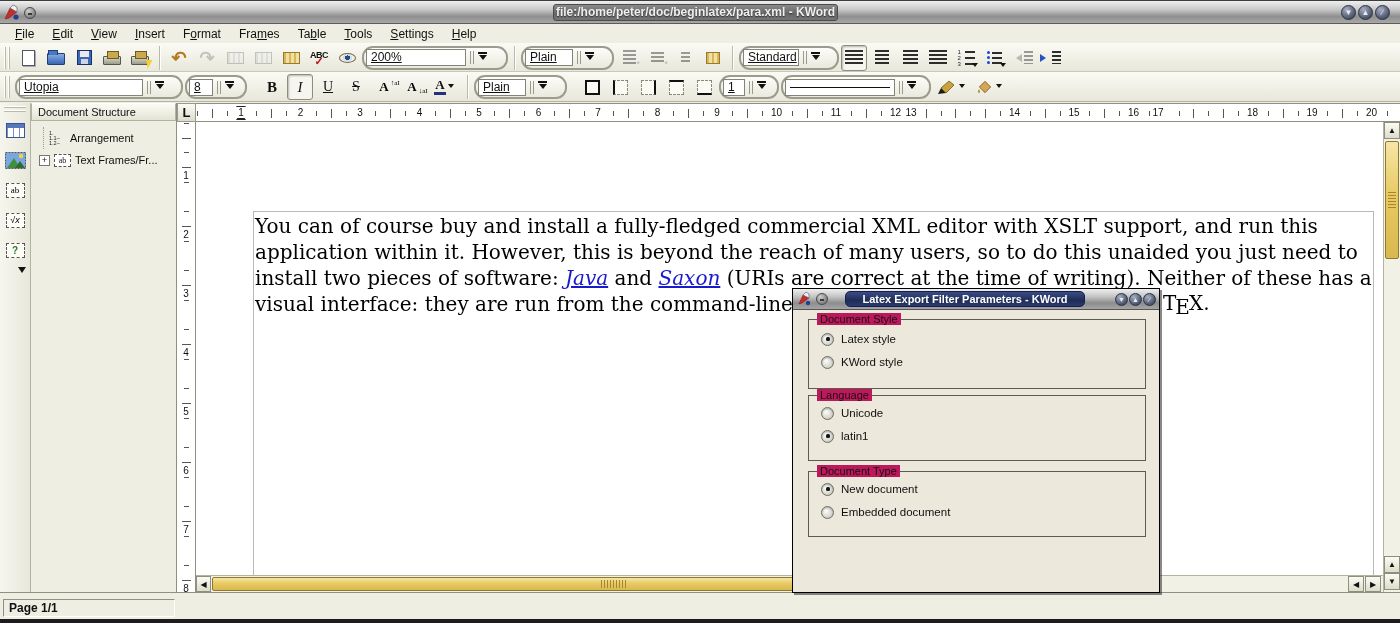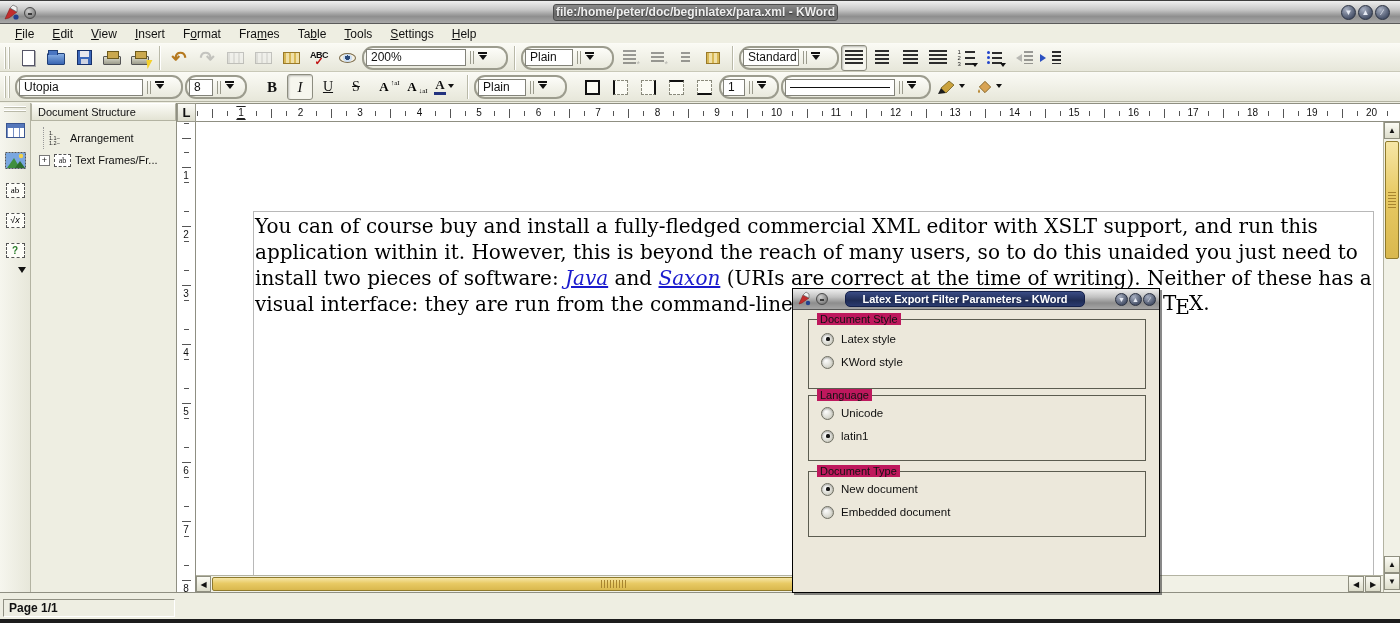--- a/index.html
+++ b/index.html
@@ -50,21 +50,21 @@
   .ddt { position:absolute; right:1px; bottom:1px; width:0; height:0;
     border:3px solid transparent; border-top:4px solid #111; }
   .mini-dd { width:0; height:0; border:3px solid transparent; border-top:4px solid #111; margin-left:2px; }
 
   
   .combo { display:flex; align-items:center; height:24px;
     border:2px solid #9c9c8e; border-radius:11px;
     background:linear-gradient(#fdfdf9,#e9e9dd); padding:0 4px 0 2px; }
   .combo .field { background:#fff; border:1px solid #83837a; height:17px;
     font-size:12px; line-height:15px; padding:0 4px; color:#111;
-    white-space:nowrap; overflow:hidden; display:flex; align-items:center; }
+    white-space:nowrap; overflow:hidden; display:flex; align-items:center;text-decoration:underline; }
   .combo .cgrip { width:5px; height:13px; margin:0 3px 0 4px;
     background:repeating-linear-gradient(90deg,#9a9a8c 0 1px,transparent 1px 3px); }
   .combo .arrw { display:flex; flex-direction:column; align-items:center; }
   .combo .arrw .bar { width:9px; height:2px; background:#111; margin-bottom:1px; }
   .combo .arrw .tri { width:0; height:0; border:4px solid transparent; border-top:5px solid #111; }
 
   
   .i-new { width:13px; height:16px; background:#fff; border:1px solid #556; box-shadow:1px 1px 0 #aaa; }
   .i-open { width:18px; height:12px; background:linear-gradient(#86aee4,#3a66b2); border:1px solid #1f3f78; border-radius:1px; position:relative; margin-top:3px;}
   .i-open::before { content:""; position:absolute; left:0; top:-4px; width:8px; height:4px; background:#4a76c2; border:1px solid #1f3f78; border-bottom:none; }
@@ -567,25 +567,25 @@
     <span class="hnum" style="left: 157px;">3</span>
     <span class="hnum" style="left: 216.5px;">4</span>
     <span class="hnum" style="left: 276px;">5</span>
     <span class="hnum" style="left: 335.5px;">6</span>
     <span class="hnum" style="left: 395px;">7</span>
     <span class="hnum" style="left: 454.5px;">8</span>
     <span class="hnum" style="left: 514px;">9</span>
     <span class="hnum" style="left: 573.5px;">10</span>
     <span class="hnum" style="left: 633px;">11</span>
     <span class="hnum" style="left: 692.5px;">12</span>
-    <span class="hnum" style="left: 752px; text-align: center;">13</span>
+    <span class="hnum" style="left: 708px; text-align: center;">13</span>
     <span class="hnum" style="left: 811.5px;">14</span>
     <span class="hnum" style="left: 871px;">15</span>
     <span class="hnum" style="left: 930.5px;">16</span>
-    <span class="hnum" style="left: 990px;">17</span>
+    <span class="hnum" style="left: 955px;">17</span>
     <span class="hnum" style="left: 1049.5px;">18</span>
     <span class="hnum" style="left: 1109px;">19</span>
     <span class="hnum" style="left: 1168.5px;">20</span>
   </div>
 <div class="vruler">
   <span class="vticks1"></span>
   <span class="vticks2"></span>
 <span class="vnum" style="top: 48px;">1</span>
     <span class="vnum" style="top: 107px;">2</span>
     <span class="vnum" style="top: 166px;">3</span>

